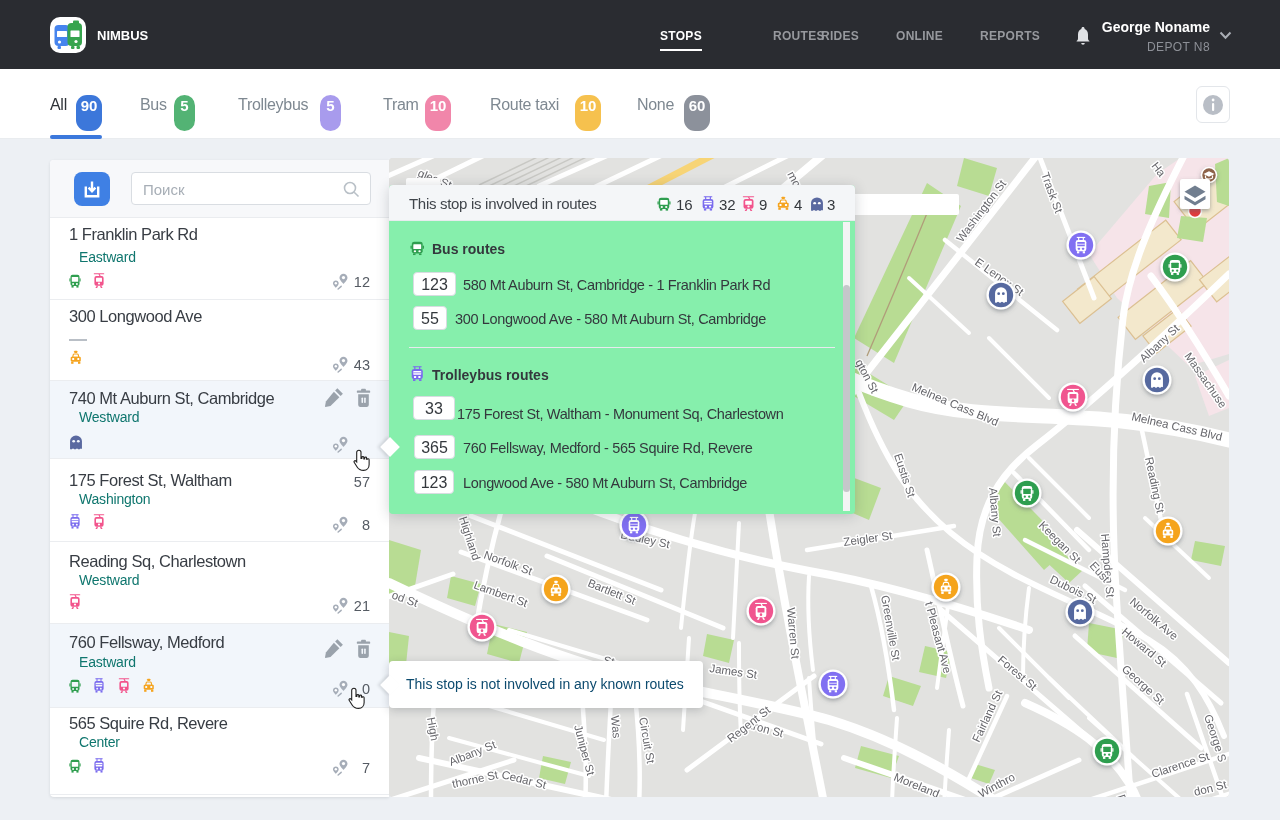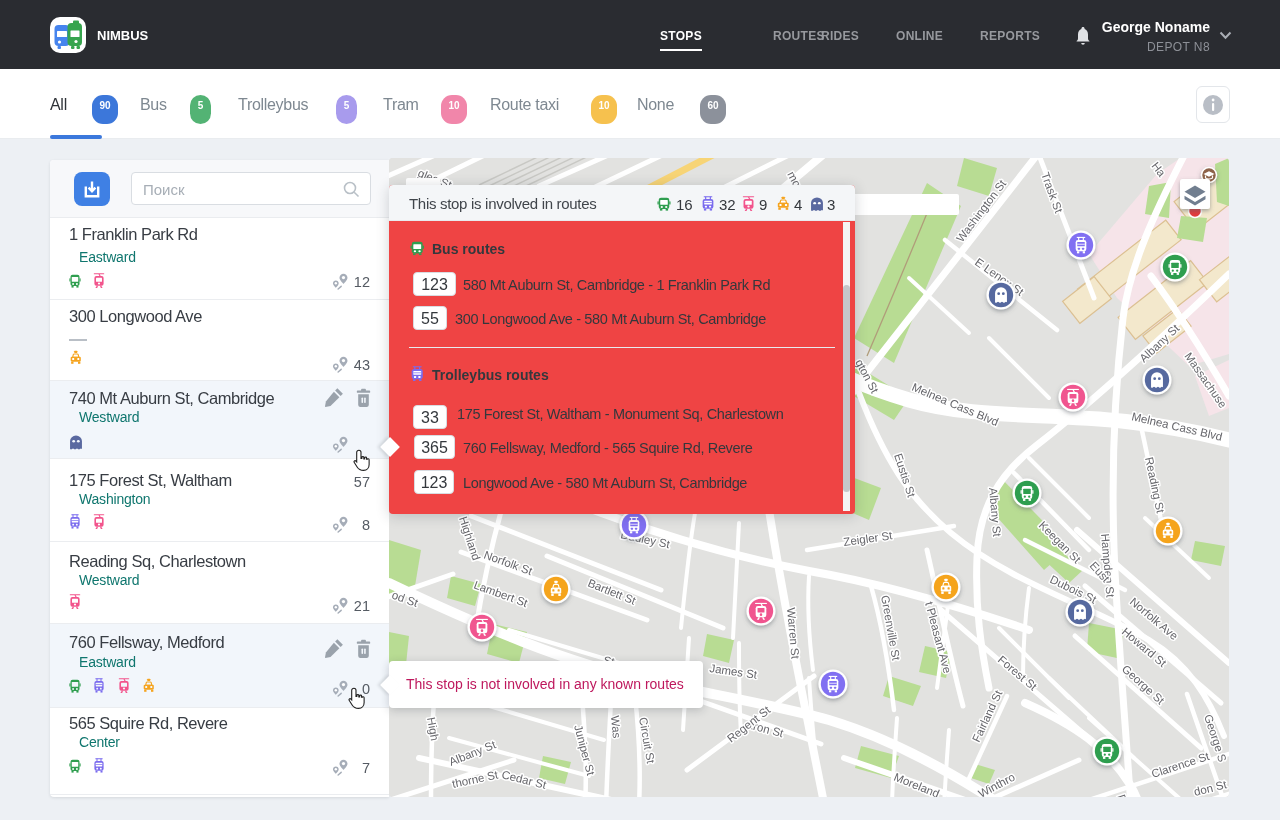--- a/index.html
+++ b/index.html
@@ -12,49 +12,49 @@
   #brand { position:absolute; left:97px; top:28px; color:#fff; font-size:13px; font-weight:bold; letter-spacing:0px; }
   .nav { position:absolute; top:29px; font-size:12px; letter-spacing:0.3px; color:#97999e; font-weight:bold; }
   .nav.on { color:#fff; }
   .nav.on:after { content:""; position:absolute; left:0; right:0; bottom:-8px; height:2px; background:#fff; }
   #uname { position:absolute; right:70px; top:19px; color:#fff; font-size:14px; font-weight:bold; }
   #udep  { position:absolute; right:70px; top:40px; color:#8d9097; font-size:12px; letter-spacing:0.4px; }
   
   #tabs { position:absolute; left:0; top:69px; width:1280px; height:70px; background:#fff; border-bottom:1px solid #e9ecef; }
   .tab { position:absolute; top:26.5px; font-size:16px; letter-spacing:-0.3px; color:#7e8891; }
   .tab.on { color:#2f3338; }
-  .badge { position:absolute; top:26px; height:29px; border-radius:11px; color:#fff; font-size:10px; font-weight:bold; text-align:center; line-height:21px;margin-left:16px; }
+  .badge { position:absolute; top:26px; height:36px; border-radius:11px; color:#fff; font-size:15px; font-weight:bold; text-align:center; line-height:21px; }
   #underline { position:absolute; left:50px; top:66px; width:52px; height:4px; background:#3b78dc; border-radius:2px; }
   #infobtn { position:absolute; left:1196px; top:17px; width:34px; height:37px; background:#fff; border:1px solid #e3e6ea; border-radius:6px; }
   
   #panel { position:absolute; left:50px; top:160px; width:339px; height:637px; background:#fff; border-radius:4px 0 0 4px; box-shadow:0 1px 3px rgba(40,50,60,.12); }
   #srow { position:absolute; left:0; top:0; width:339px; height:58px; background:#f7f8fa; border-bottom:1px solid #eaecef; border-radius:4px 0 0 0; }
   #dlbtn { position:absolute; left:24px; top:12px; width:36px; height:34px; background:#3f80e4; border-radius:8px; }
   #search { position:absolute; left:81px; top:12px; width:240px; height:33px; background:#fff; border:1px solid #d9dde2; border-radius:4px; }
   #search span { position:absolute; left:11px; top:8px; font-size:15px; color:#a7aeb6; }
   .row { position:absolute; left:0; width:339px; border-bottom:1px solid #ebedf0; }
   .row.hl { background:#f2f6fb; }
   .t1 { position:absolute; left:19px; font-size:16.5px; letter-spacing:-0.45px; color:#383d44; white-space:nowrap; }
   .t2 { position:absolute; left:29px; font-size:14px; letter-spacing:-0.2px; color:#0f766e; }
   .cnt { position:absolute; font-size:14.5px; color:#555b63; right:19px; text-align:right; }
   .icons { position:absolute; left:19px; }
   .icons svg { margin-right:8px; }
   
   #map { position:absolute; left:389px; top:158px; width:840px; height:639px; border-radius:4px; overflow:hidden; background:#e3e3e0; }
   
-  #pop { position:absolute; left:389px; top:185px; width:466px; height:329px; background:#ef4444; border-radius:4px; box-shadow:0 2px 14px rgba(30,40,50,.2); }
+  #pop { position:absolute; left:389px; top:185px; width:466px; height:329px; background:#86efac; border-radius:4px; box-shadow:0 2px 14px rgba(30,40,50,.2); }
   #pop .hd { position:absolute; left:0; top:0; width:466px; height:36px; background:#f4f6f8; border-bottom:1px solid #e8ebee; border-radius:4px 4px 0 0; }
   #pop .hd .tl { position:absolute; left:20px; top:10px; font-size:15px; letter-spacing:-0.3px; color:#40454b; }
   .arrowL { position:absolute; width:14px; height:14px; background:#fff; transform:rotate(45deg); box-shadow:-2px 2px 3px rgba(30,40,50,.12); }
   .secH { position:absolute; font-size:14px; font-weight:bold; color:#34383d; }
   .rbadge { position:absolute; border:1px solid #d8dce1; border-radius:4px; height:24px; line-height:23px; text-align:center; font-size:16px; color:#34383d; background:#fff; }
   .rtxt { position:absolute; font-size:14.5px; letter-spacing:-0.35px; color:#34383d; white-space:nowrap; }
   
   #tip2 { position:absolute; left:389px; top:661px; width:314px; height:47px; background:#fff; border-radius:4px; box-shadow:0 2px 10px rgba(30,40,50,.22); }
-  #tip2 span { position:absolute; left:17px; top:15px; font-size:14px; color:#be185d; white-space:nowrap; }
+  #tip2 span { position:absolute; left:17px; top:15px; font-size:14px; color:#0c4a6e; white-space:nowrap; }
 </style>
 </head>
 <body>
 
 <svg width="0" height="0" style="position:absolute">
 <defs>
 <symbol id="i-bus" viewBox="0 0 24 32">
   <rect x="3" y="3.5" width="18" height="22.5" rx="4" fill="currentColor"></rect>
   <rect x="0.8" y="10.5" width="2.2" height="6.5" rx="1.1" fill="currentColor"></rect>
   <rect x="21" y="10.5" width="2.2" height="6.5" rx="1.1" fill="currentColor"></rect>
@@ -663,21 +663,21 @@
   <span class="secH" style="left:43px;top:56px;">Bus routes</span>
   <div class="rbadge" style="left:24px;top:87px;width:43px;">123</div>
   <span class="rtxt" style="left:74px;top:92px;">580 Mt Auburn St, Cambridge - 1 Franklin Park Rd</span>
   <div class="rbadge" style="left:24px;top:121px;width:34px;">55</div>
   <span class="rtxt" style="left:66px;top:126px;">300 Longwood Ave - 580 Mt Auburn St, Cambridge</span>
   <div class="abs" style="left:20px;top:162px;width:426px;height:1px;background:#e8eaee;"></div>
   <svg class="abs" style="left:21px;top:181px;color:#7a6bee;" width="14.5" height="16.5" viewBox="0 0 24 32" preserveAspectRatio="none">
       <use href="#i-trolley"></use>
     </svg>
   <span class="secH" style="left:43px;top:182px;">Trolleybus routes</span>
-  <div class="rbadge" style="left:24px;top:220px;width:34px;">33</div>
+  <div class="rbadge" style="left:24px;top:211px;width:42px;">33</div>
   <span class="rtxt" style="left:68px;top:221px;">175 Forest St, Waltham - Monument Sq, Charlestown</span>
   <div class="rbadge" style="left:25px;top:250px;width:41px;">365</div>
   <span class="rtxt" style="left:74px;top:255px;">760 Fellsway, Medford - 565 Squire Rd, Revere</span>
   <div class="rbadge" style="left:25px;top:285px;width:40px;">123</div>
   <span class="rtxt" style="left:74px;top:290px;">Longwood Ave - 580 Mt Auburn St, Cambridge</span>
   <div class="abs" style="left:454px;top:37px;width:7px;height:289px;background:#f4f4f4;"></div>
   <div class="abs" style="left:454px;top:100px;width:7px;height:207px;background:#c5c7ca;border-radius:3.5px;"></div>
 </div>
 
 <div id="tip2">

